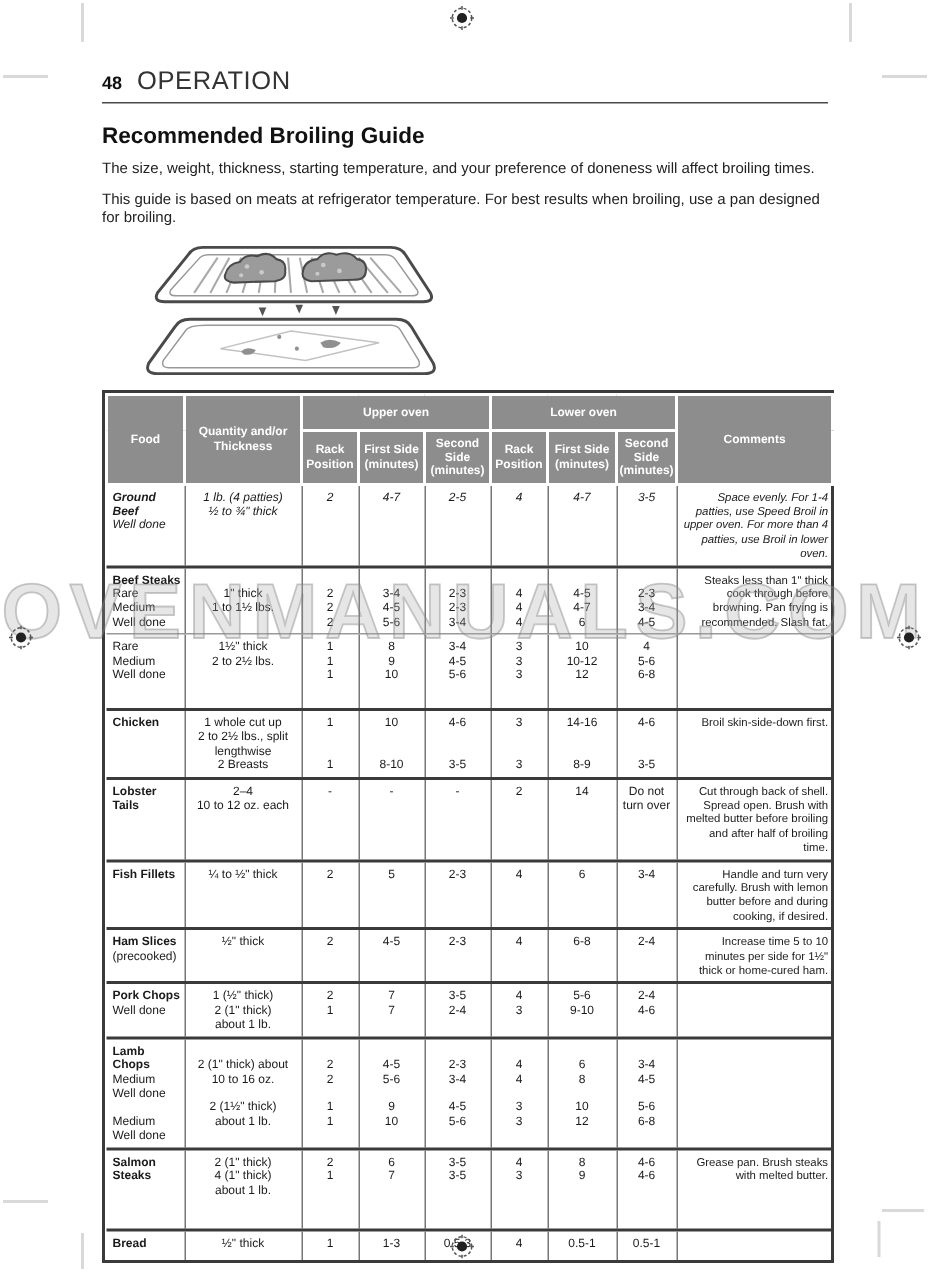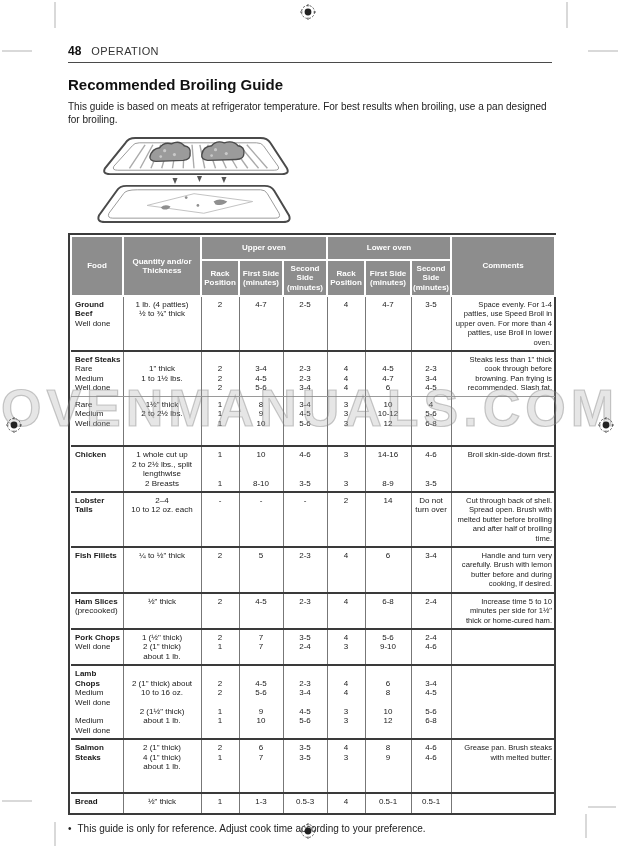--- a/index.html
+++ b/index.html
@@ -4,21 +4,21 @@
 <style>
   html,body{margin:0;padding:0;background:#fff;}
   .page{
     position:relative;width:620px;height:849px;background:#fff;overflow:hidden;
     font-family:"Liberation Sans","DejaVu Sans",sans-serif;color:#1a1a1a;
   }
   .content{padding:0 68px;position:relative;}
   
   .doc-header{margin-top:44px;display:flex;align-items:baseline;gap:10px;}
   .page-num{font-size:12px;font-weight:bold;color:#111;}
-  .section-label{font-size:11px;color:#333;letter-spacing:.4px;}
+  .section-label{font-size:17px;color:#333;letter-spacing:.4px;}
   .header-rule{height:0;border-bottom:1.5px solid #4a4a4a;margin-top:4px;}
   h1.title{font-size:15px;font-weight:bold;margin:13px 0 0 0;color:#111;}
   p.intro{font-size:10px;line-height:1.25;margin:8px 0 0 0;color:#222;}
   
   .figure{margin:9px 0 0 28px;width:196px;height:90px;}
   
   .tbl-wrap{margin-top:8px;border:2px solid #3a3a3a;width:484px;}
   table.broil{border-collapse:collapse;table-layout:fixed;width:484px;font-size:8px;}
   thead th{
     background:#8d8d8d;color:#fff;font-weight:bold;font-size:8px;line-height:1.15;
@@ -106,20 +106,21 @@
 
   <div class="content">
     <div class="doc-header">
       <span class="page-num">48</span>
       <span class="section-label">OPERATION</span>
     </div>
     <div class="header-rule"></div>
 
     <h1 class="title">Recommended Broiling Guide</h1>
 
+    <p class="intro">The size, weight, thickness, starting temperature, and your preference of doneness will affect broiling times.</p>
     <p class="intro">This guide is based on meats at refrigerator temperature. For best results when broiling, use a pan designed for broiling.</p>
 
     <div class="figure">
       <svg width="196" height="90" viewBox="0 0 200 92">
 
         <path d="M40,3 L168,3 Q175,3 178,8 L195,34 Q198,40 190,40 L14,40 Q6,40 9,34 L30,8 Q33,3 40,3 Z" fill="#fff" stroke="#4a4a4a" stroke-width="2"></path>
         <path d="M44,8 L164,8 Q169,8 171,11 L186,32 Q188,36 182,36 L22,36 Q16,36 18,32 L37,11 Q39,8 44,8 Z" fill="none" stroke="#999" stroke-width="1"></path>
         <g stroke="#aaa" stroke-width="1.4">
           <line x1="50" y1="10" x2="34" y2="34"></line>
             <line x1="58" y1="10" x2="45" y2="34"></line>
@@ -185,21 +186,21 @@
           <tr class="tier2">
             <th>Rack Position</th>
             <th>First Side (minutes)</th>
             <th>Second Side (minutes)</th>
             <th>Rack Position</th>
             <th>First Side (minutes)</th>
             <th>Second Side (minutes)</th>
           </tr>
         </thead>
         <tbody id="tbl-body">
-            <tr class="sep-thick" style="height: 50px;">
+            <tr class="sep-thick" style="height: 50px; font-style: italic;">
               <td class="c-food">
                 <div class="b">Ground Beef</div>
                 <div>Well done</div>
               </td>
               <td class="c-qty">
                 <div>1 lb. (4 patties)</div>
                 <div>½ to ¾" thick</div>
               </td>
               <td class="c-val">
                 <div>2</div>

